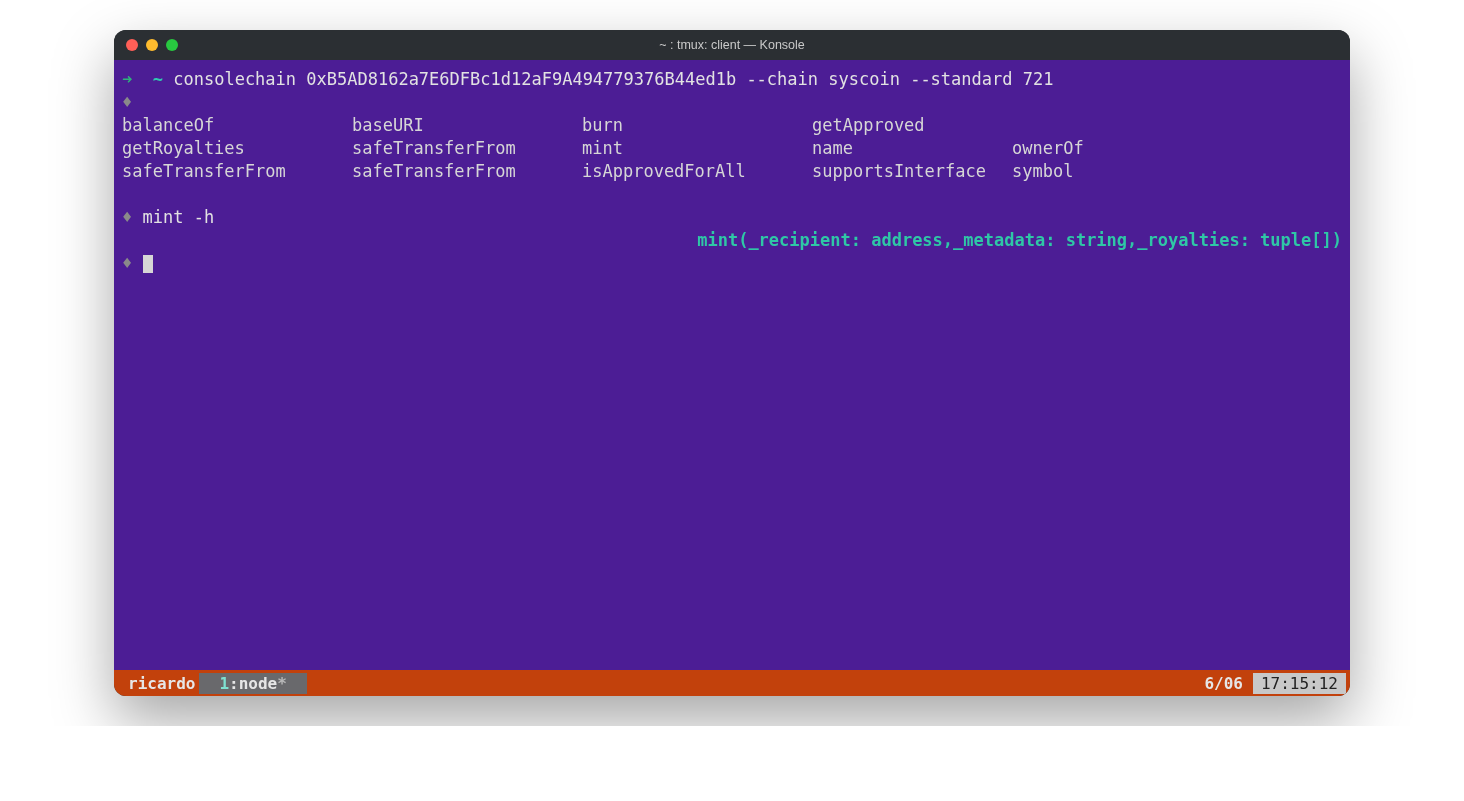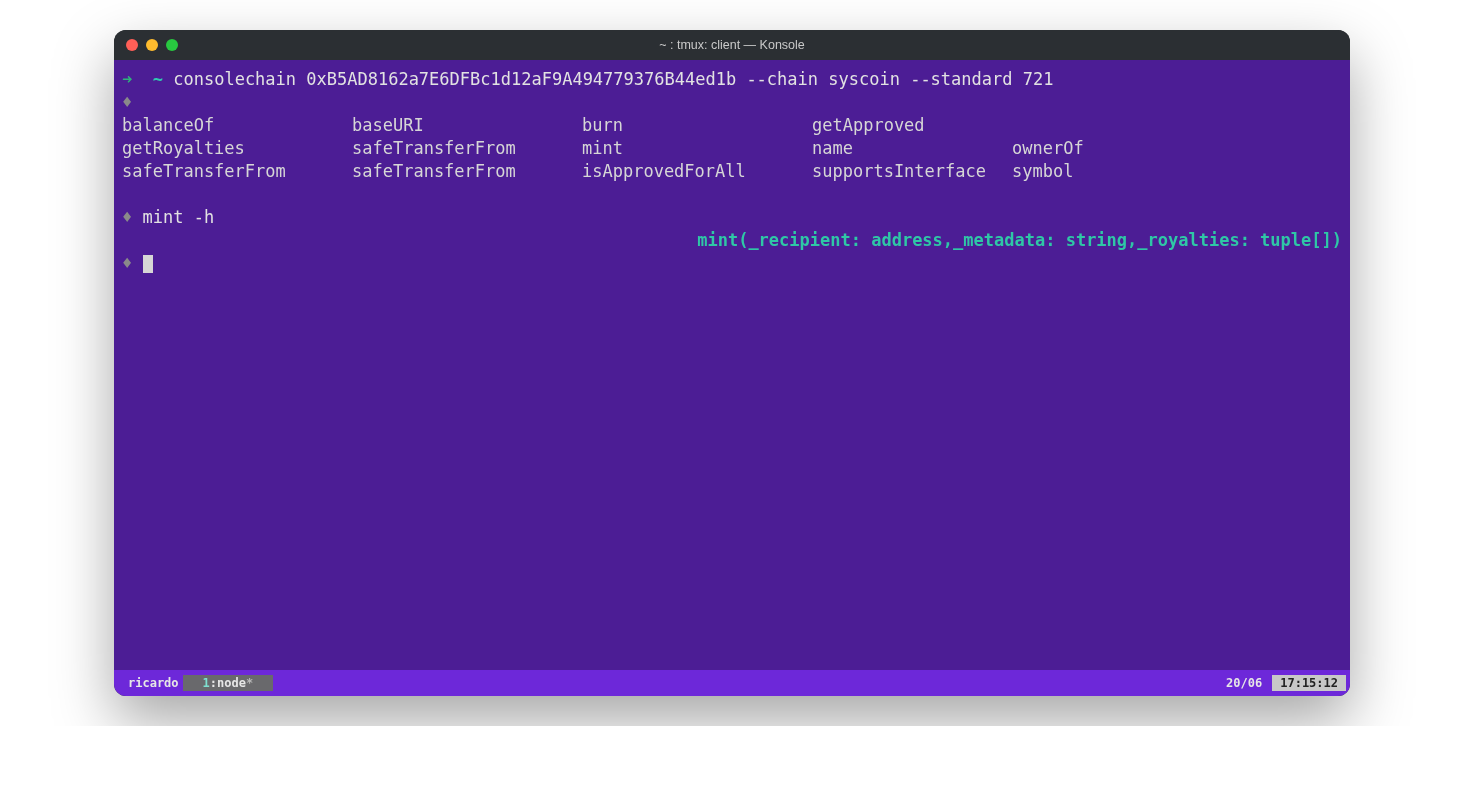--- a/index.html
+++ b/index.html
@@ -63,45 +63,45 @@
     vertical-align: text-bottom;
   }
   .tab-columns {
     display: grid;
     grid-template-columns: 230px 230px 230px 200px 230px;
     column-gap: 0;
   }
   .tab-columns span { color: #d6d6d6; }
   .statusbar {
     height: 26px;
-    background: #6d28d9;
+    background: #c2410c;
     display: flex;
     align-items: center;
-    font-size: 12px;
+    font-size: 16px;
     color: #e6e6e6;
     font-weight: 600;
     padding: 0 4px 0 14px;
   }
   .status-left { display: flex; align-items: center; gap: 0; }
   .status-tab {
     background: #69696c;
     color: #e6e6e6;
     padding: 1px 20px;
     margin-left: 4px;
     font-weight: 600;
   }
   .status-tab .idx { color: #7fe0d0; }
   .status-tab .asterisk { color: #b8b8b8; }
   .spacer { flex: 1; }
   .status-date { margin-right: 10px; font-weight: 600; }
   .status-time {
     background: #c8c8c8;
     color: #222;
     padding: 1px 8px;
-    font-weight: 700;
+    font-weight: 400;
   }
 </style>
 </head>
 <body>
 
 <div class="window">
   <div class="titlebar">
     <div class="dots">
       <div class="dot red"></div>
       <div class="dot yellow"></div>
@@ -144,16 +144,16 @@
 
     <div class="line"><span class="diamond">♦</span> <span class="cursor"></span></div>
   </div>
 
   <div class="statusbar">
     <div class="status-left">
       <span>ricardo</span>
       <span class="status-tab"><span class="idx">1</span><span>:</span><span>node</span><span class="asterisk">*</span></span>
     </div>
     <div class="spacer"></div>
-    <span class="status-date">20/06</span>
+    <span class="status-date">6/06</span>
     <span class="status-time">17:15:12</span>
   </div>
 </div>
 
 </body></html>

